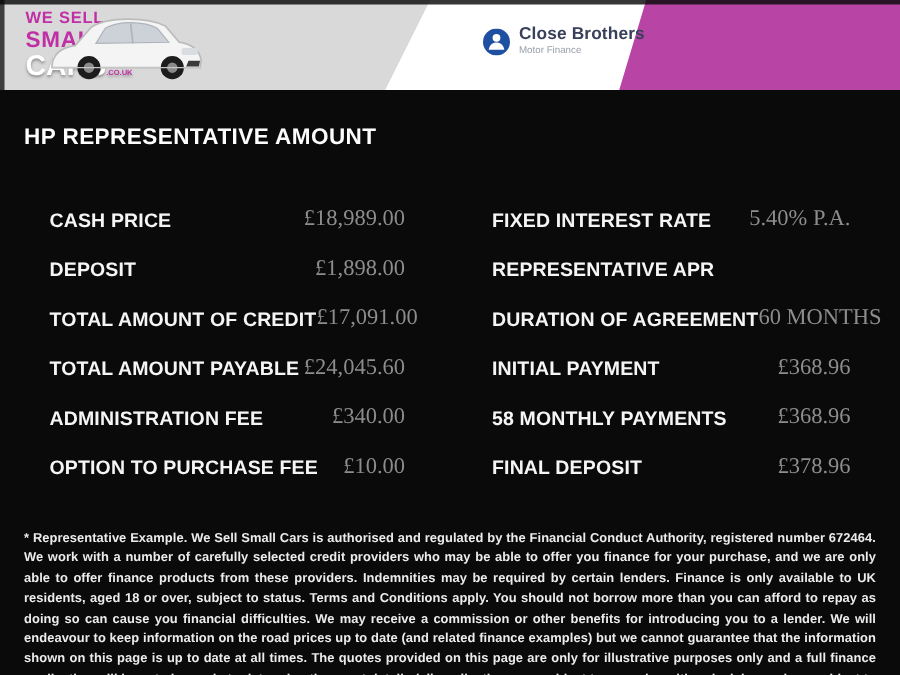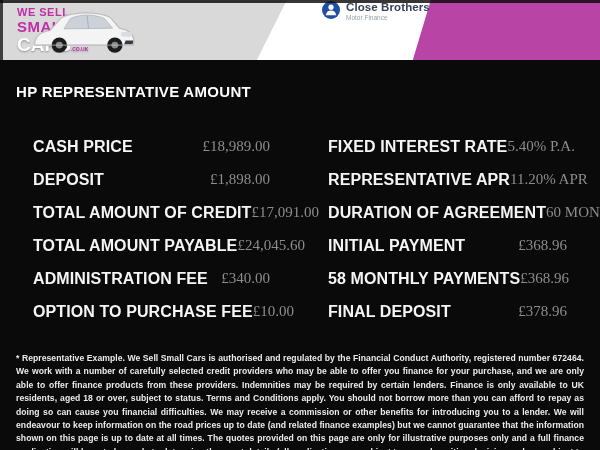--- a/index.html
+++ b/index.html
@@ -25,38 +25,38 @@
   .edge-left { position:absolute; left:0; top:0; width:3px; height:60px; background:rgba(10,10,10,.75); z-index:9; }
 
   .brand { position:absolute; left:17px; top:7px; line-height:1; z-index:1; }
   .brand .l1 { font-size:11px;  font-weight:bold; color:#c02fa5; letter-spacing:.5px; }
   .brand .l2 { font-size:15px; font-weight:bold; color:#c02fa5; letter-spacing:.5px; margin-top:1px; }
   .brand .l3 { font-size:19px; font-weight:bold; color:#ffffff; text-shadow:0 1px 2px rgba(0,0,0,.35); margin-top:1px; }
   .brand .l3 sub { font-size:5px; color:#c02fa5; vertical-align:baseline; }
 
   .car { position:absolute; left:30px; top:6px; z-index:2; }
 
-  .lender { position:absolute; left:322px; top:1px; display:flex; align-items:flex-start; gap:6px; z-index:1; }
+  .lender { position:absolute; left:322px; top:17px; display:flex; align-items:flex-end; gap:6px; z-index:1; }
   .lender-text .name { font-size:11.5px; font-weight:bold; color:#39415a; letter-spacing:.1px; }
   .lender-text .sub  { font-size:6.5px; color:#9aa0ab; margin-top:1px; }
 
   .price-amount { font-family:"DejaVu Sans", sans-serif; font-size:27px; font-weight:bold; color:#2b1133; letter-spacing:-.5px; }
   .price-period { font-size:9px; font-weight:bold; color:#2b1133; letter-spacing:.6px; margin-left:10px; margin-top:9px; }
 
   
   .content { position:relative; width:600px; height:390px; background:#0a0a0a; color:#fff; }
   .section-title { padding:23px 16px 0; font-size:15px; font-weight:bold; letter-spacing:.3px; color:#fdfdfd; }
 
   .fin-table {
     margin-top:30px; padding:0 33px;
     display:grid; grid-template-columns:237px 239px; column-gap:58px;
   }
   .fin-col { display:flex; flex-direction:column; }
   .fin-row { height:33px; display:flex; align-items:center; justify-content:space-between; }
-  .fin-label { font-size:16px; font-weight:bold; color:#f5f5f5; letter-spacing:.1px; white-space:nowrap; }
+  .fin-label { font-size:13px; font-weight:bold; color:#f5f5f5; letter-spacing:.1px; white-space:nowrap; }
   .fin-value { font-size:15px; color:#8d8d8d; white-space:nowrap;font-family:Liberation Serif, serif; }
 
   .disclaimer {
     margin-top:24px; padding:0 16px;
     font-size:8.6px; line-height:13.4px; font-weight:bold;
     color:#ececec; text-align:justify; letter-spacing:.05px;
   }
 </style>
 </head>
 <body>
@@ -137,21 +137,20 @@
         </div>
       </div>
 
       <div class="fin-col">
         <div class="fin-row">
           <span class="fin-label">FIXED INTEREST RATE</span>
           <span class="fin-value">5.40% P.A.</span>
         </div>
         <div class="fin-row">
           <span class="fin-label">REPRESENTATIVE APR</span>
-          <span class="fin-value">11.20% APR</span>
         </div>
         <div class="fin-row">
           <span class="fin-label">DURATION OF AGREEMENT</span>
           <span class="fin-value">60 MONTHS</span>
         </div>
         <div class="fin-row">
           <span class="fin-label">INITIAL PAYMENT</span>
           <span class="fin-value">£368.96</span>
         </div>
         <div class="fin-row">

